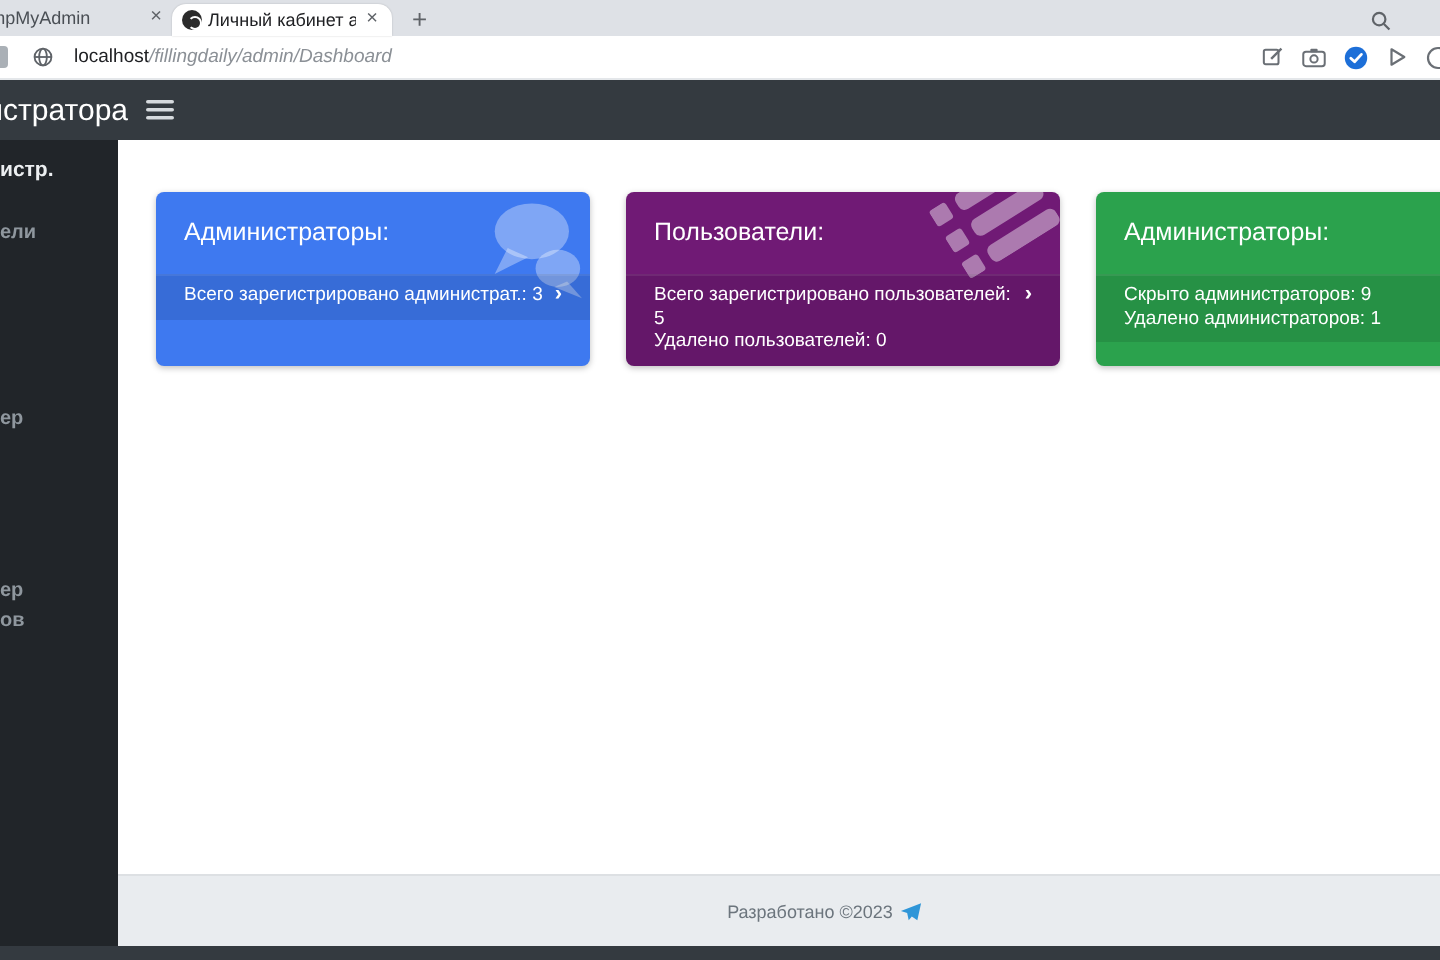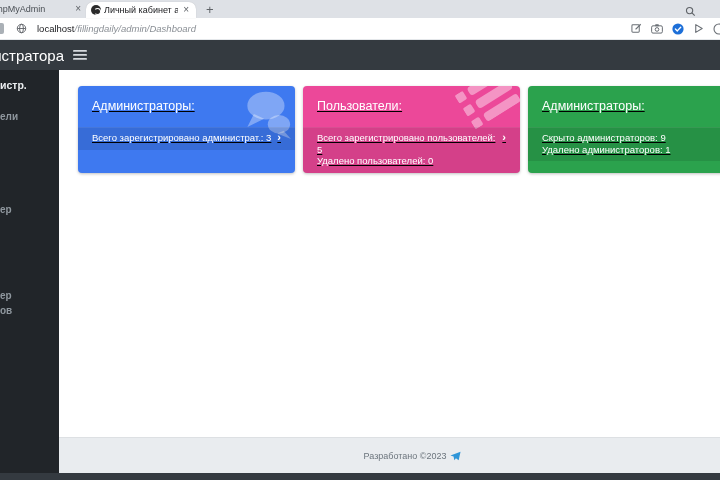--- a/index.html
+++ b/index.html
@@ -39,21 +39,21 @@
   .bodyrow { height:403px; display:flex; }
   .sidebar { width:59px; background:#212529; position:relative; flex:0 0 auto; }
   .frag { position:absolute; left:0; white-space:nowrap; font-size:10px; color:#8f979e;font-weight:bold; }
   .frag-0 { top:9px;  font-size:10.5px; color:#eceff1; }
   .frag-1 { top:41px; }
   .frag-2 { top:134px; }
   .frag-3 { top:220px; }
   .frag-4 { top:235px; }
 
   .main { flex:1; background:#fff; display:flex; flex-direction:column; overflow:hidden; position:relative; }
-  .cards-row { display:flex; gap:8px; margin:16px 0 0 19px;text-decoration:underline; }
+  .cards-row { display:flex; gap:18px; margin:26px 0 0 19px; }
   .card { flex:0 0 217px; border-radius:4px; color:#fff; position:relative; overflow:hidden; box-shadow:0 1px 3px rgba(0,0,0,.25); display:flex; flex-direction:column; }
   .card-top { padding:13px 14px 14px; font-size:12.5px; position:relative; z-index:2; }
   .card-band { background:rgba(0,0,0,.10); border-top:1px solid rgba(255,255,255,.08); display:flex; justify-content:space-between; padding:4px 14px 6px; font-size:9.5px; line-height:11.5px; position:relative; z-index:2; }
   .chevron { font-size:11px; font-weight:bold; line-height:11px; cursor:pointer; }
   .card-icon { position:absolute; z-index:1; color:rgba(255,255,255,.34); }
   .icon-bubbles { right:2px; top:2px; }
   .icon-list { right:4px; top:-8px; transform:rotate(-32deg); color:rgba(255,255,255,.42); }
 
   .page-footer { margin-top:auto; height:36px; background:#e9ecef; border-top:1px solid #dde0e3; display:flex; align-items:center; justify-content:center; gap:4px; font-size:9px; color:#6c757d;padding-left:46px; }
   .bottom-strip { height:7px; background:#343a40; }
@@ -166,21 +166,21 @@
           </span>
           <div class="card-top"><span>Администраторы:</span></div>
           <div class="card-band">
             <span>
               <span style="display:block">Всего зарегистрировано администрат.: 3</span>
             </span>
             <span class="chevron">›</span>
           </div>
         </div>
 
-        <div class="card" style="background-color: #ec4899;">
+        <div class="card" style="background-color: #701a75;">
           <span class="card-icon icon-list">
             <svg width="54" height="40" viewBox="0 0 46 34" fill="currentColor">
               <rect x="0" y="0" width="8" height="8" rx="1.5"></rect>
                 <rect x="12" y="0" width="34" height="8" rx="3"></rect>
               <rect x="0" y="13" width="8" height="8" rx="1.5"></rect>
                 <rect x="12" y="13" width="34" height="8" rx="3"></rect>
               <rect x="0" y="26" width="8" height="8" rx="1.5"></rect>
                 <rect x="12" y="26" width="34" height="8" rx="3"></rect>
             </svg>
           </span>

